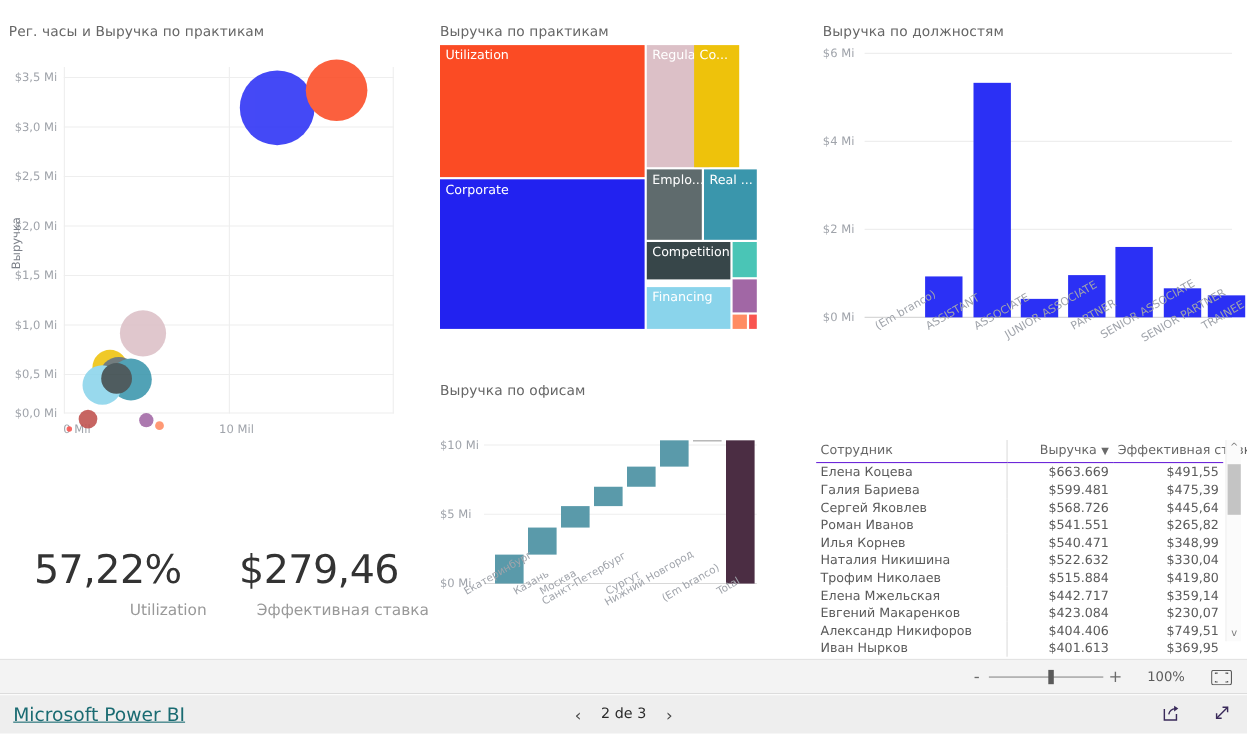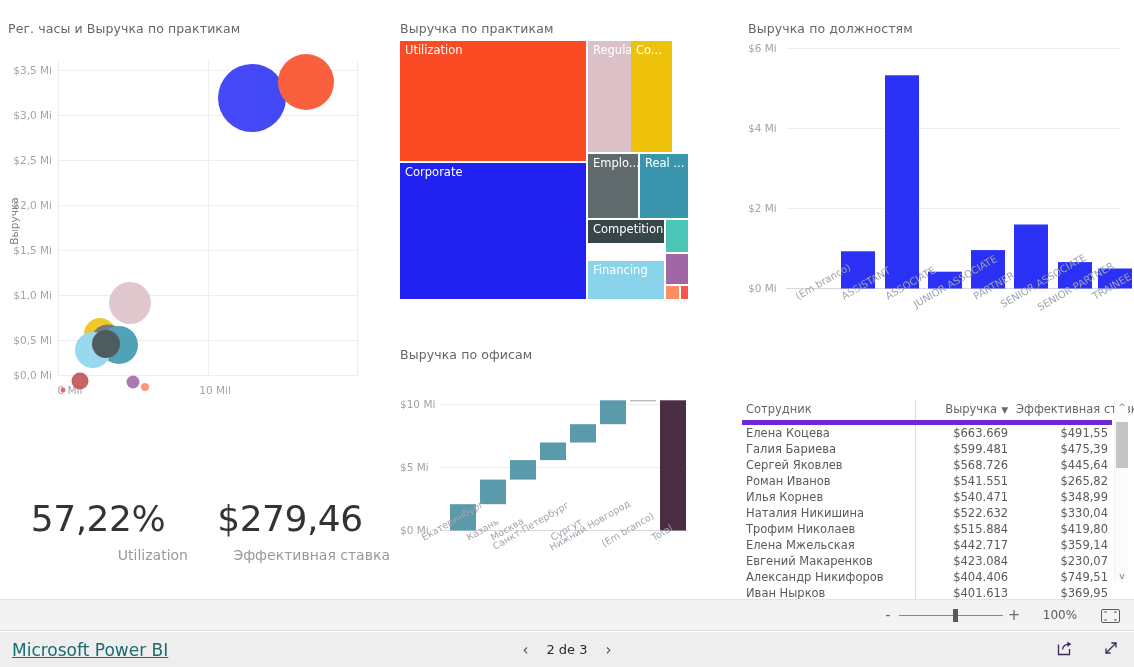--- a/index.html
+++ b/index.html
@@ -57,21 +57,21 @@
   }
   .kpi-label {
     font-size: 14px; color: #999999; text-align: right; margin-top: 9px;
   }
 
   
   #table { left: 742px; top: 400px; width: 370px; height: 190px; }
   .tbl { width: 100%; border-collapse: collapse; table-layout: fixed; }
   .tbl th {
     font-size: 11.5px; color: #666666; font-weight: 400;
-    padding: 2px 4px 4px 4px; border-bottom: 5px solid #6d28d9;
+    padding: 2px 4px 4px 4px; border-bottom: 1px solid #6d28d9;
     white-space: nowrap;
   }
   .tbl td {
     font-size: 11.5px; color: #5a5a5a; font-weight: 400;
     padding: 1px 4px; white-space: nowrap;
     height: 15.2px; line-height: 14px;
   }
   .col-name  { text-align: left;  width: 47%; border-right: 1px solid #dddddd; }
   .col-rev   { text-align: right; width: 26%; }
   .col-rate  { text-align: right; width: 27%; }
@@ -214,21 +214,21 @@
       </div>
       <div class="tm-cell" style="left:231px; top:0; width:41px; height:111px; background:#eec20b;">
         <span class="tm-label">Co...</span>
       </div>
       <div class="tm-cell" style="left:188px; top:113px; width:50px; height:64px; background:#5f6b6d;">
         <span class="tm-label">Emplo...</span>
       </div>
       <div class="tm-cell" style="left:240px; top:113px; width:48px; height:64px; background:#3a96ac;">
         <span class="tm-label">Real ...</span>
       </div>
-      <div class="tm-cell" style="left:188px; top:179px; width:76px; height:23px; background:#374649;">
+      <div class="tm-cell" style="left:188px; top:179px; width:76px; height:34px; background:#374649;">
         <span class="tm-label">Competition</span>
       </div>
       <div class="tm-cell" style="left:188px; top:220px; width:76px; height:38px; background:#8ad4eb;">
         <span class="tm-label">Financing</span>
       </div>
       <div class="tm-cell" style="left:266px; top:179px; width:22px; height:32px; background:#4ac5b6;"></div>
       <div class="tm-cell" style="left:266px; top:213px; width:22px; height:30px; background:#a167a5;"></div>
       <div class="tm-cell" style="left:266px; top:245px; width:13px; height:13px; background:#ff8c63;"></div>
       <div class="tm-cell" style="left:281px; top:245px; width:7px; height:13px; background:#f9544f;"></div>
     </div>

